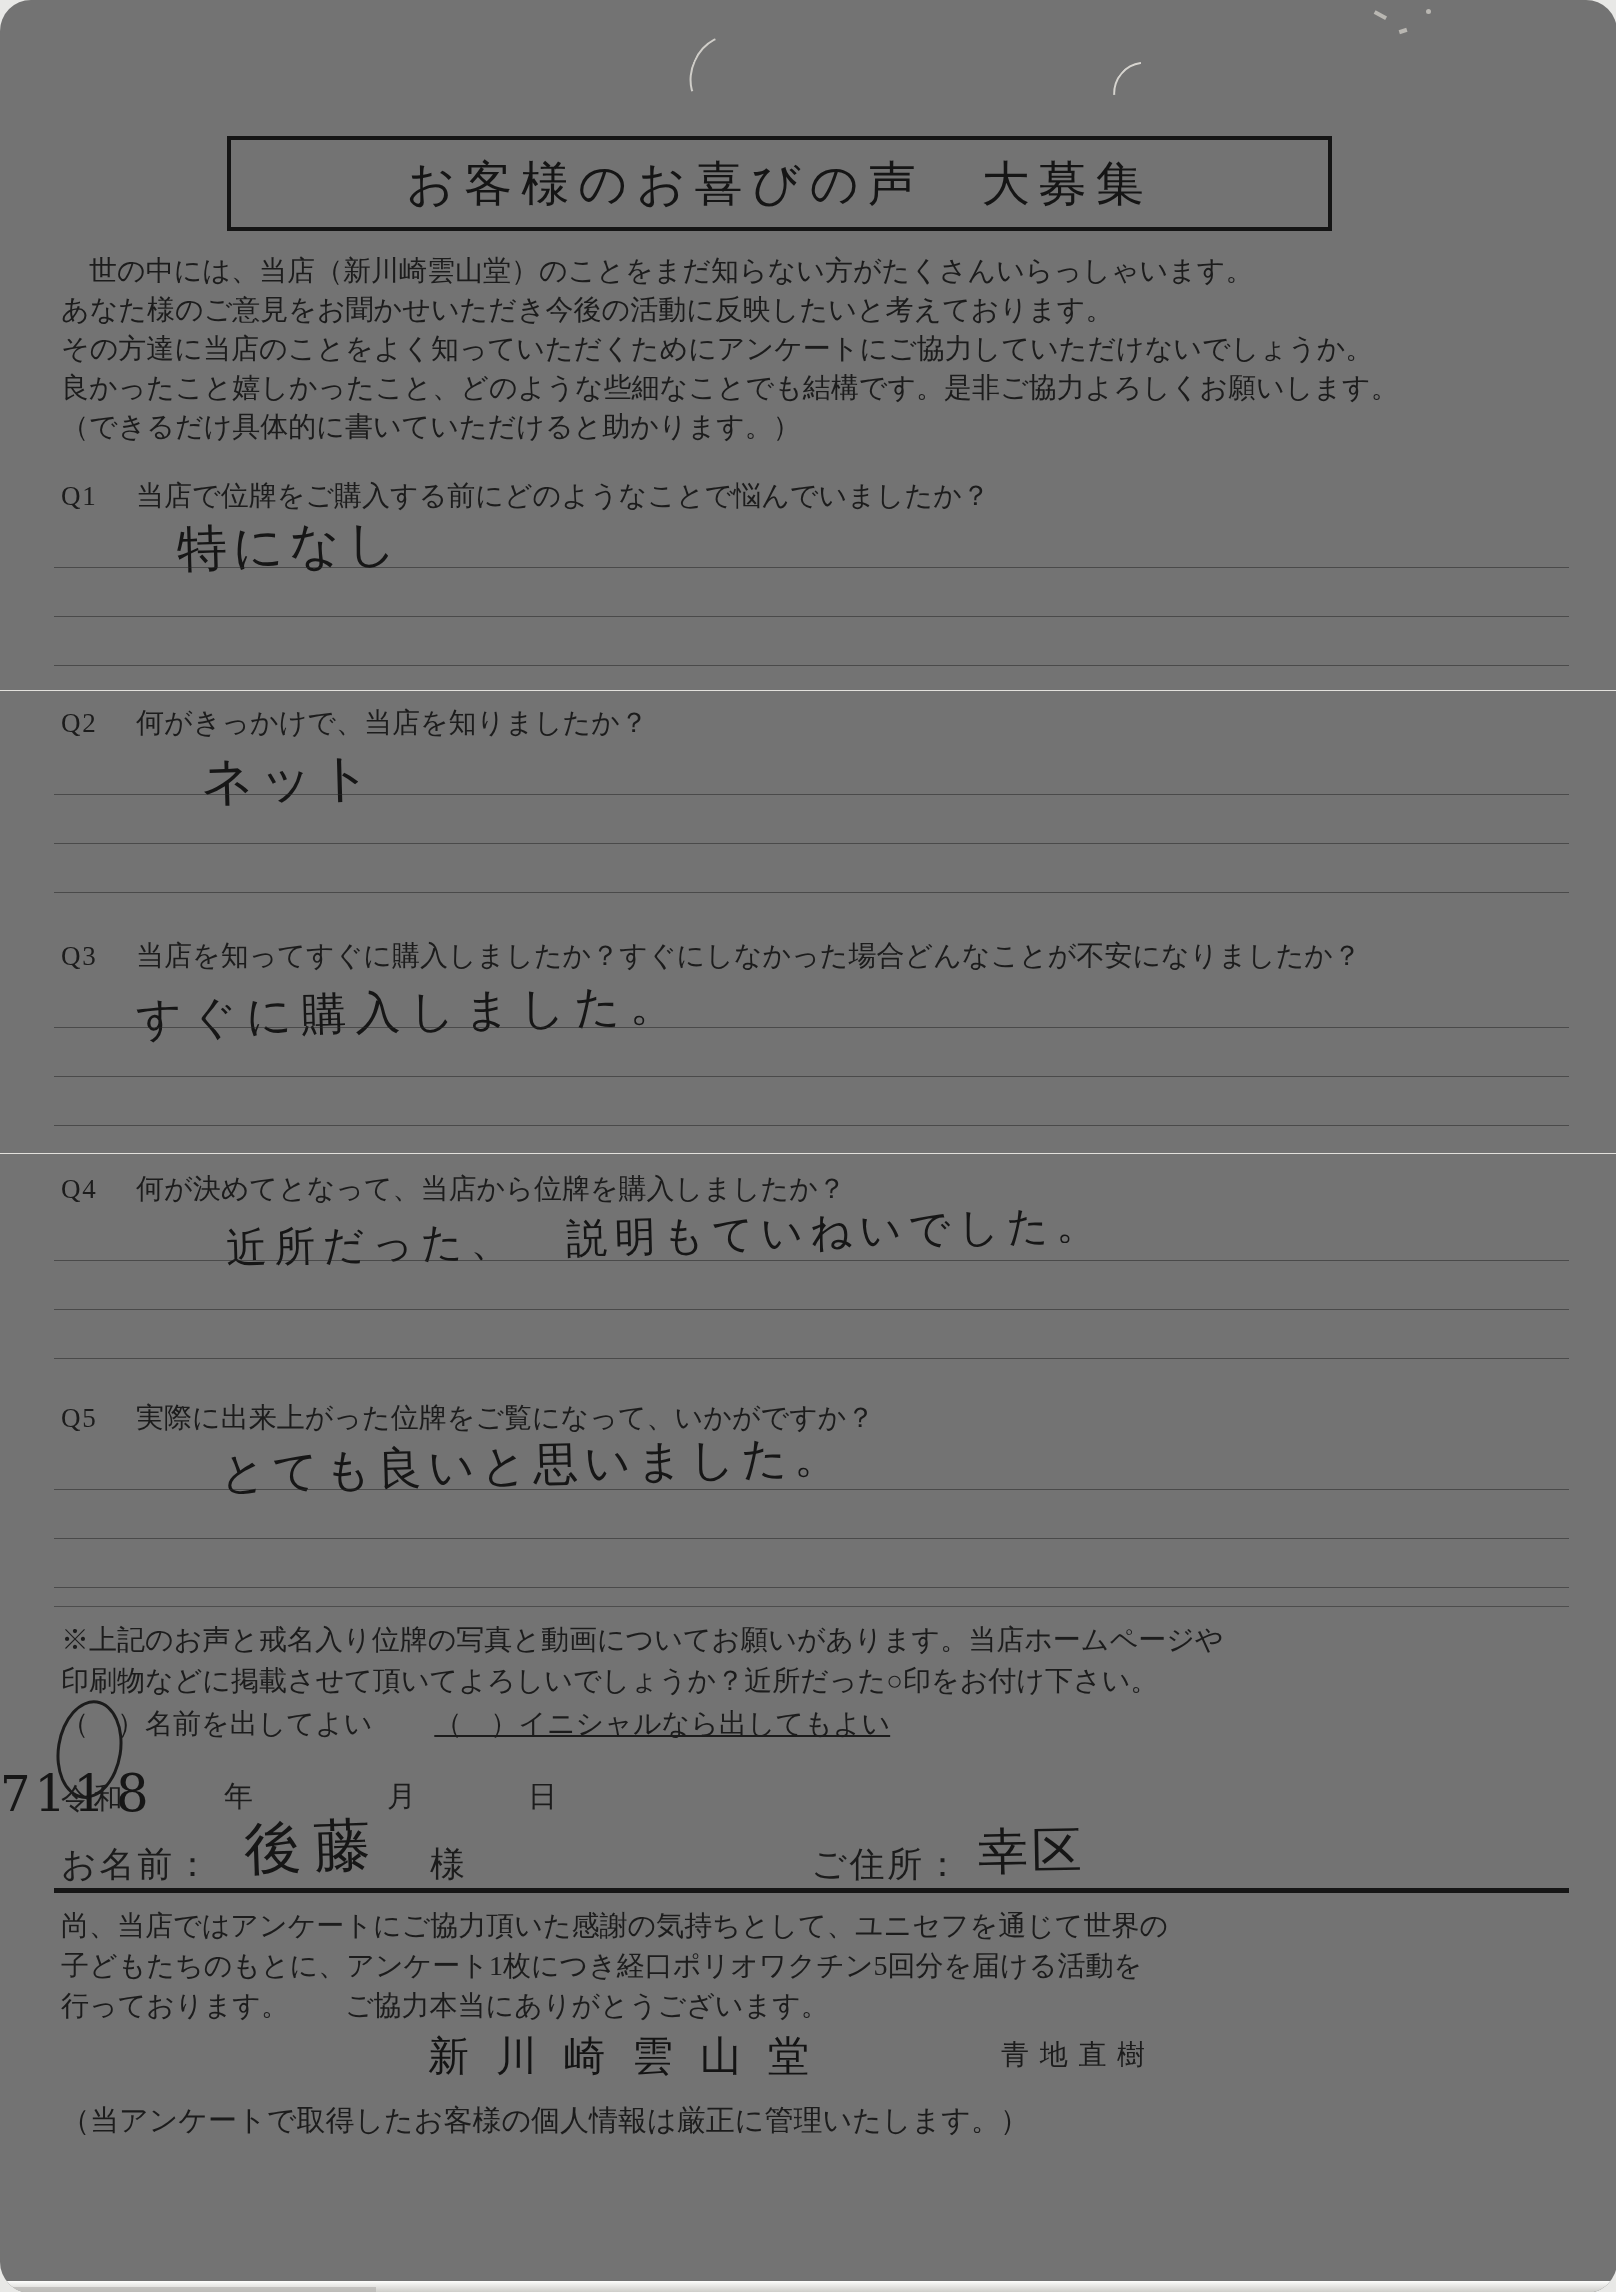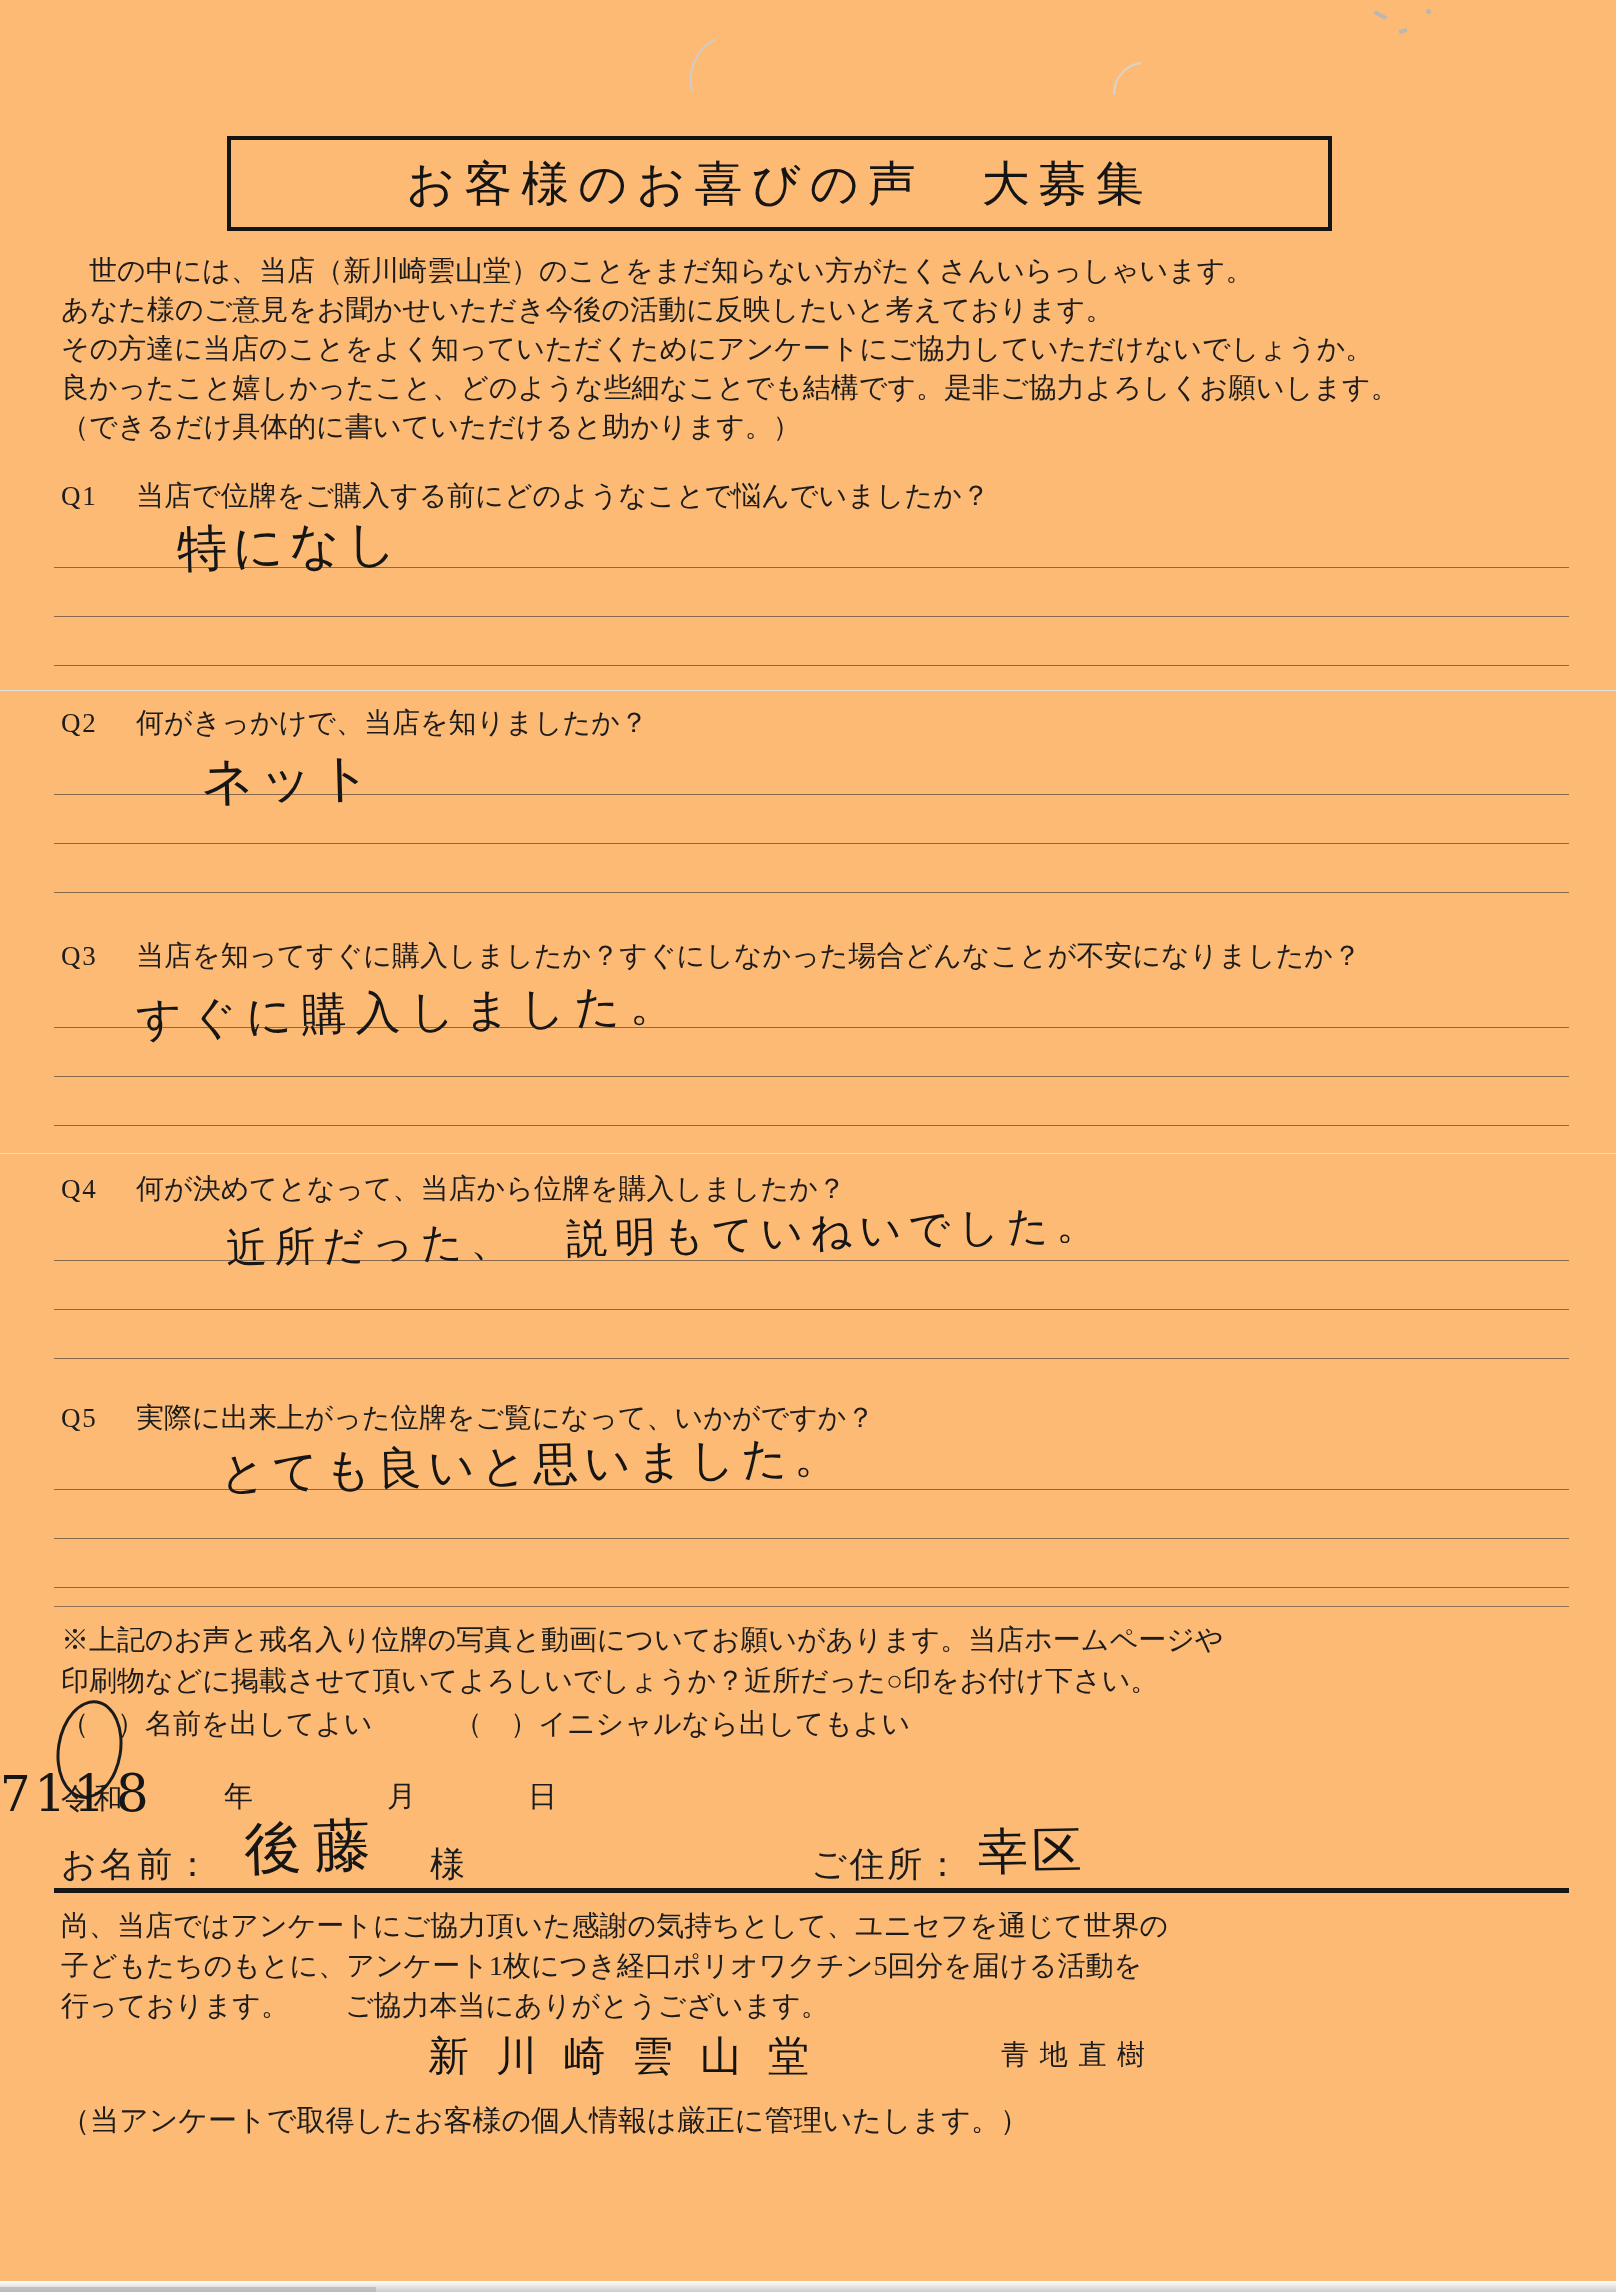--- a/index.html
+++ b/index.html
@@ -1,23 +1,24 @@
 <!DOCTYPE html>
 <html style="font-size:14.3px"><head>
 <meta charset="utf-8">
 <style>
   html,body{margin:0;padding:0;background:#e8e8e6;}
   .page{
     position:relative;
     width:1617px;height:2293px;
     margin:0 auto;
-    background:#fdba74;
+    background:#737373;
     overflow:hidden;
     font-family:"Liberation Serif","DejaVu Serif",serif;
     color:#1c1c1c;
+    border-radius:31px;
   }
   
   .title-box{
     position:absolute;left:227px;top:136px;width:1097px;height:87px;
     border:4.5px solid #141414;
     display:flex;align-items:center;justify-content:center;
   }
   .title-box .title-text{
     font-size:48px;letter-spacing:9px;white-space:nowrap;color:#151515;
   }
@@ -40,21 +41,21 @@
   .qb1 .answer{left:177px;top:36px;font-size:50px;}
   .qb2 .answer{left:201px;top:41px;font-size:52px;}
   .qb3 .answer{left:136px;top:45px;font-size:45px;letter-spacing:9px;}
   .qb4 .answer{left:226px;top:39px;font-size:41px;letter-spacing:7.2px;}
   .qb5 .answer{left:220px;top:36px;font-size:45px;letter-spacing:6.3px;}
   
   .sep-rule{position:absolute;left:54px;top:1606px;width:1515px;border-bottom:1.8px solid rgba(40,40,40,0.5);}
   .permission{position:absolute;left:61px;top:1619px;width:1531px;}
   .permission div{font-size:28px;line-height:41px;white-space:nowrap;}
   .options-row{position:absolute;left:61px;top:1705px;font-size:28px;white-space:nowrap;}
-  .options-row .opt2{margin-left:82px;}
+  .options-row .opt2{margin-left:62px;text-decoration:underline;}
   .circle-mark{
     position:absolute;left:57px;top:1700px;width:59px;height:93px;
     border:3.6px solid #1b1b1b;border-radius:50%;
     transform:rotate(9deg);
     background:transparent;
   }
   
   .date-row{position:absolute;left:0;top:1763px;width:1617px;height:81px;}
   .date-row .printed{position:absolute;font-size:29px;}
   .d-era{left:61px;top:16px;letter-spacing:3.6px;}

